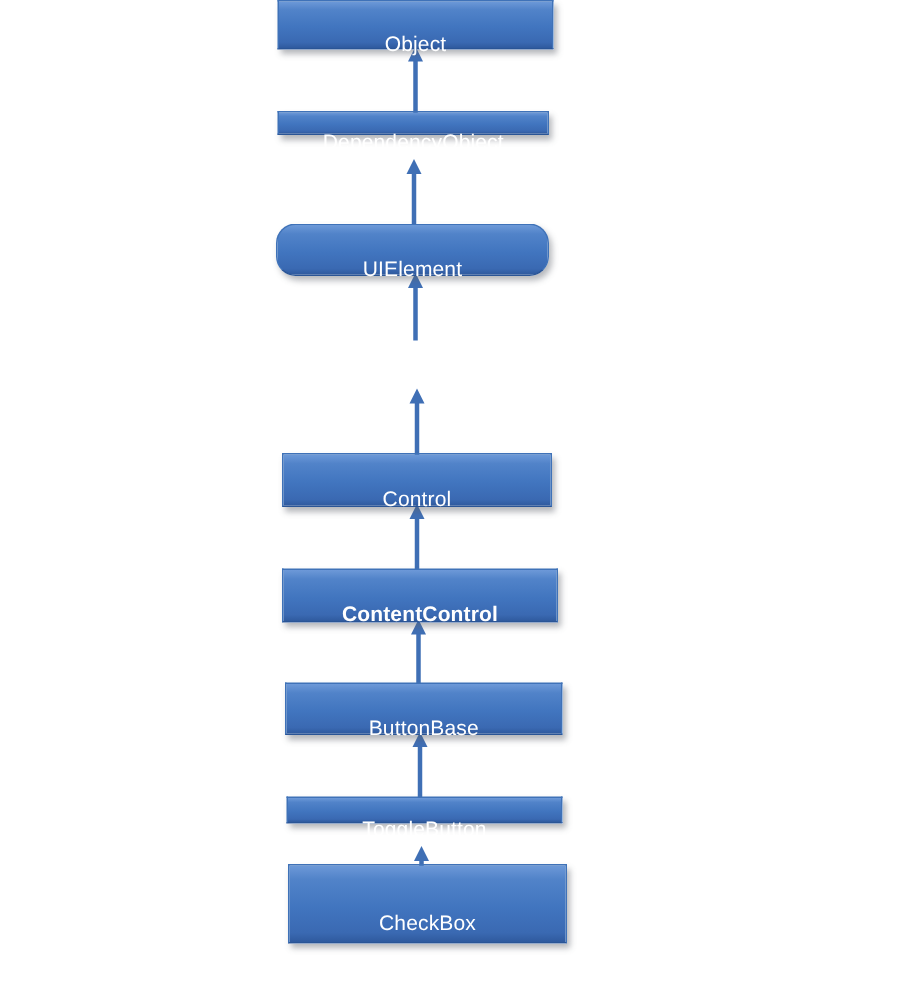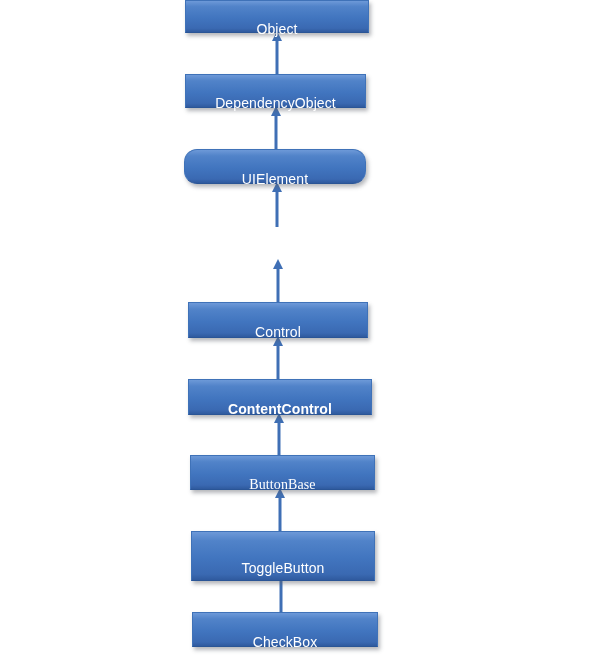--- a/index.html
+++ b/index.html
@@ -93,34 +93,34 @@
       <line x1="10" y1="45" x2="10" y2="9" stroke="#3f6fb5" stroke-width="3"></line>
       <polygon points="5,10 10,0 15,10" fill="#3f6fb5"></polygon>
     </svg>
     <svg class="arrow" width="20" height="50" viewBox="0 0 20 50" style="left: 271px; top: 564px;">
       <line x1="10" y1="50" x2="10" y2="9" stroke="#3f6fb5" stroke-width="3"></line>
       <polygon points="5,10 10,0 15,10" fill="#3f6fb5"></polygon>
     </svg>
     <div class="node" style="left: 185px; top: 0px; width: 184px; height: 33px;">
       <span class="node-label">Object</span>
     </div>
-    <div class="node" style="left: 185px; top: 74px; width: 181px; height: 34px;">
+    <div class="node" style="left: 185px; top: 74px; width: 181px; height: 16px;">
       <span class="node-label">DependencyObject</span>
     </div>
     <div class="node" style="left: 184px; top: 149px; width: 182px; height: 35px; border-radius: 13px;">
       <span class="node-label">UIElement</span>
     </div>
     <div class="node bold" style="left: 188px; top: 379px; width: 184px; height: 36px;">
       <span class="node-label">ContentControl</span>
     </div>
     <div class="node" style="left: 188px; top: 302px; width: 180px; height: 36px;">
       <span class="node-label">Control</span>
     </div>
-    <div class="node" style="left: 190px; top: 455px; width: 185px; height: 35px; font-family: Liberation Serif, serif;">
+    <div class="node" style="left: 190px; top: 455px; width: 185px; height: 35px;">
       <span class="node-label">ButtonBase</span>
     </div>
-    <div class="node" style="left: 191px; top: 531px; width: 184px; height: 50px;">
+    <div class="node" style="left: 191px; top: 531px; width: 184px; height: 18px; text-decoration: underline;">
       <span class="node-label">ToggleButton</span>
     </div>
-    <div class="node" style="left: 192px; top: 612px; width: 186px; height: 35px; justify-content: center;">
+    <div class="node" style="left: 192px; top: 576px; width: 186px; height: 53px; justify-content: center;">
       <span class="node-label">CheckBox</span>
     </div>
   </div>
 
 </body></html>

